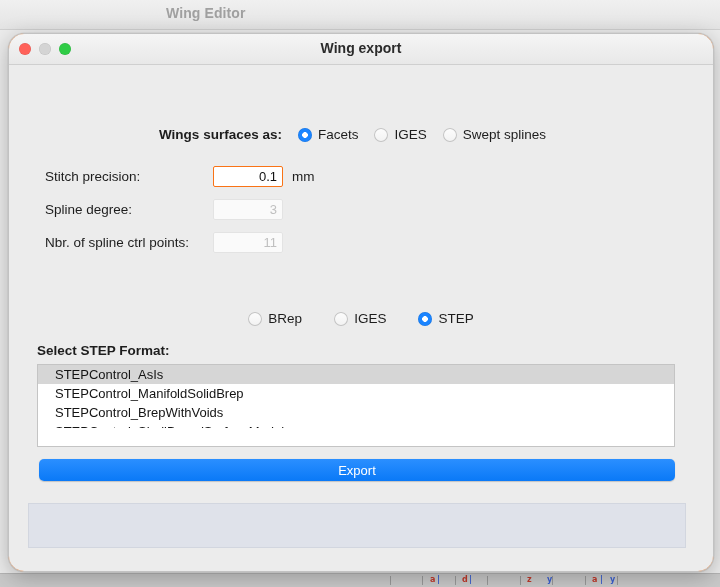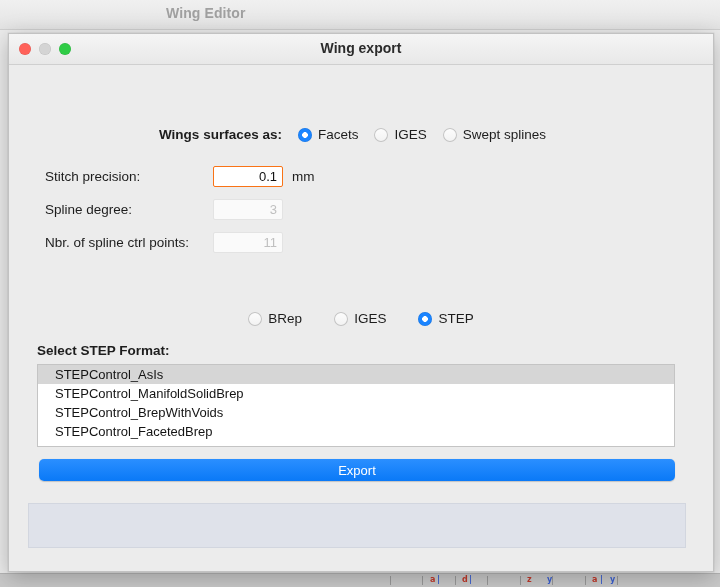--- a/index.html
+++ b/index.html
@@ -61,21 +61,21 @@
   .rm-blue { color: #3a5fd0; font-weight: bold; }
   .rm-red  { color: #c0392b; font-weight: bold; }
 
   
   .dialog {
     position: absolute;
     left: 8px; top: 33px;
     width: 704px; height: 537px;
     background: #f97316;
     border: 1px solid #c2c2c2;
-    border-radius: 0;
+    border-radius: 16px;
     box-shadow: 0 5px 22px rgba(0,0,0,.26), 0 0 0 .5px rgba(0,0,0,.07);
     overflow: hidden;
   }
 
   .dlg-titlebar {
     position: relative;
     height: 30px;
     background: linear-gradient(#f5f5f5, #e8e8e8);
     border-bottom: 1px solid #cfcfcf;
   }
@@ -349,21 +349,20 @@
           <span class="rlabel">STEP</span>
         </span>
       </div>
 
       <div class="list-caption">Select STEP Format:</div>
 
       <div class="listbox">
         <div class="litem sel">STEPControl_AsIs</div>
         <div class="litem">STEPControl_ManifoldSolidBrep</div>
         <div class="litem">STEPControl_BrepWithVoids</div>
-        <div class="litem">STEPControl_FacetedBrep</div>
         <div class="litem clipped">STEPControl_ShellBasedSurfaceModel</div>
       </div>
 
       <button class="export-btn">Export</button>
 
       <div class="output-pane"></div>
 
       <button class="footer-btn btn-clear">Clear output</button>
       <button class="footer-btn btn-close">Close</button>
 

